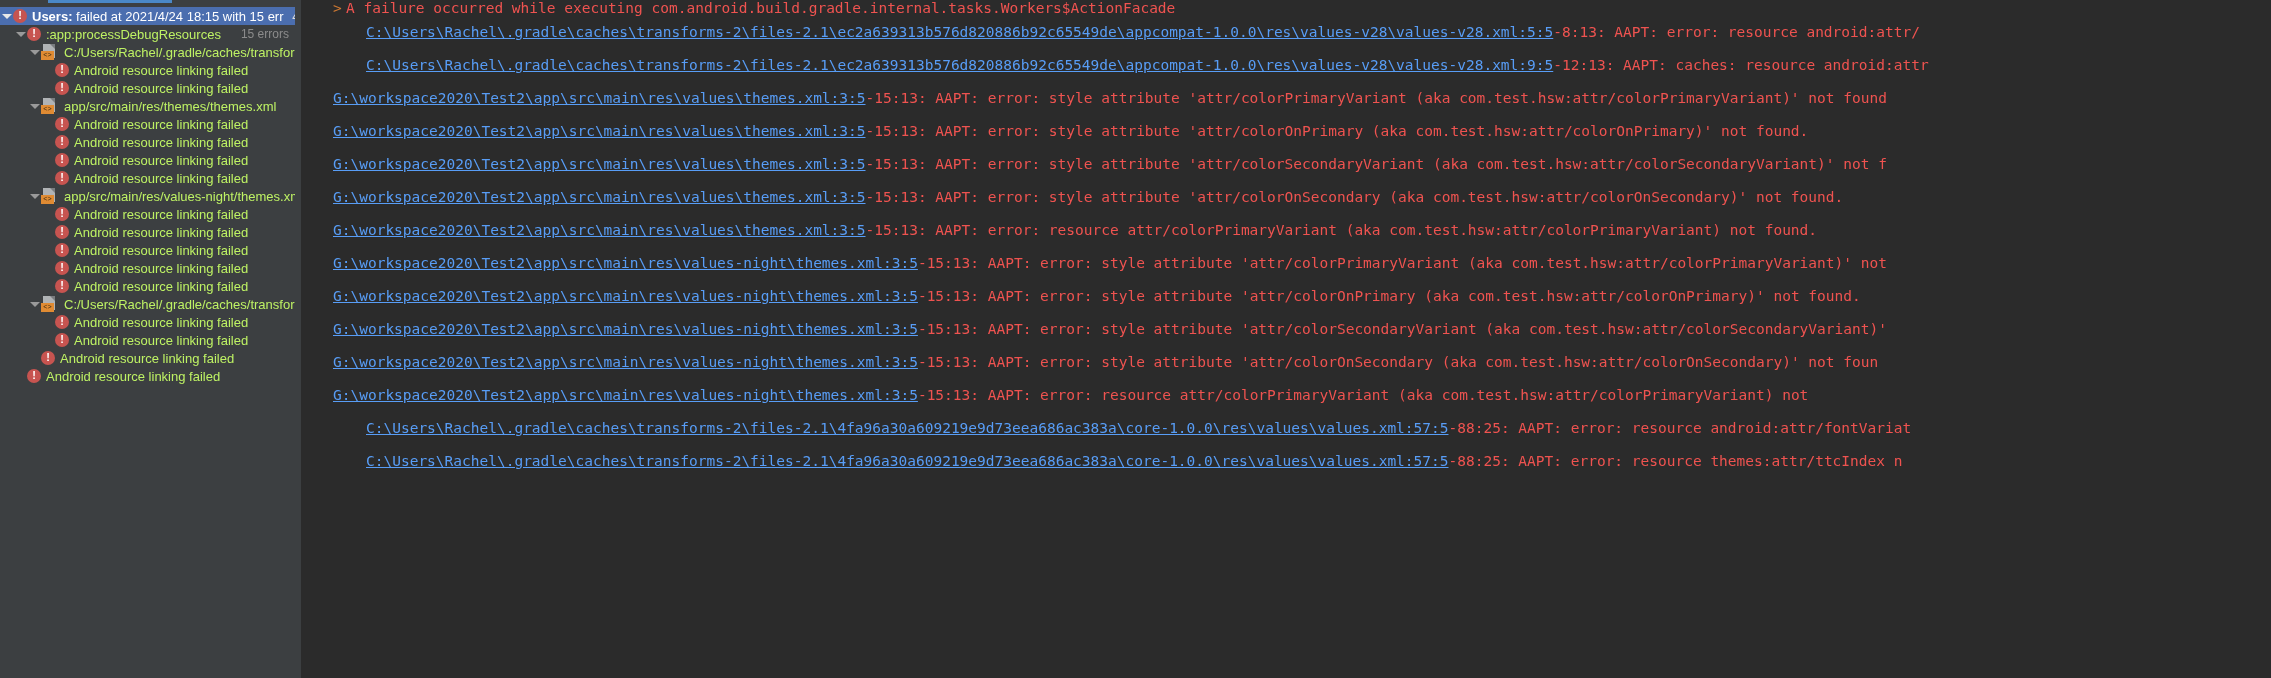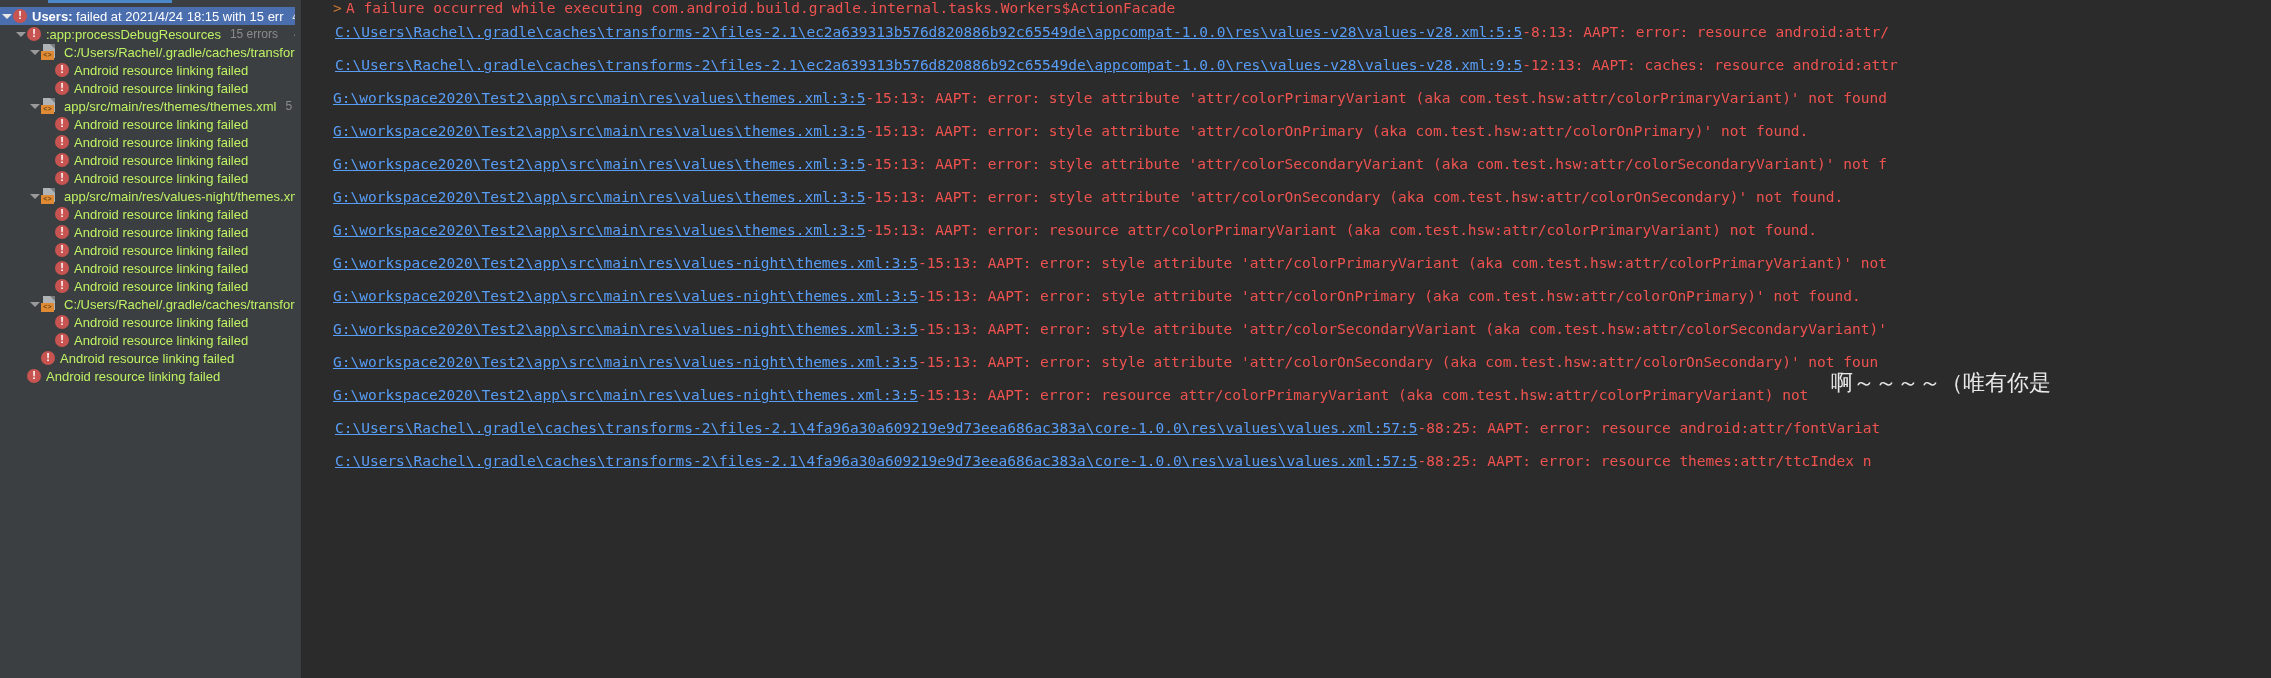--- a/index.html
+++ b/index.html
@@ -117,21 +117,21 @@
     font-size: 7px;
     line-height: 9px;
     text-align: center;
     font-family: "Liberation Mono", monospace;
   }
 
   .row-label { color: #bef264; }
   .row-label b { font-weight: bold; color: #e6e6e6; }
   .row-meta {
     color: #8c8c8c;
-    margin-left: 9px;
+    margin-left: 20px;
     font-size: 12px;
   }
   .row-meta.time { margin-left: 16px; }
   .row.selected .row-meta { color: #dcdcdc; }
   .row.selected .meta-inline { margin-left: 5px; }
 
   
   .divider {
     flex: 0 0 6px;
     width: 6px;
@@ -160,21 +160,21 @@
     display: inline-block;
     width: 13px;
   }
   .err-title { color: #ef5350; }
   .err-text  { color: #ef5350; }
   .lnk {
     color: #589df6;
     text-decoration: underline;
   }
   .pad-1 { padding-left: 32px; }
-  .pad-2 { padding-left: 34px; }
+  .pad-2 { padding-left: 65px; }
 
   .overlay-cn {
     position: absolute;
     left: 1530px;
     top: 368px;
     font-family: "DejaVu Sans", sans-serif;
     font-size: 22px;
     color: #e8e8e8;
     white-space: nowrap;
     pointer-events: none;
@@ -361,16 +361,15 @@
         <div class="cline pad-1"><span class="lnk">G:\workspace2020\Test2\app\src\main\res\values\themes.xml:3:5</span><span class="err-text">-15:13: AAPT: error: resource attr/colorPrimaryVariant (aka com.test.hsw:attr/colorPrimaryVariant) not found.</span></div>
         <div class="cline pad-1"><span class="lnk">G:\workspace2020\Test2\app\src\main\res\values-night\themes.xml:3:5</span><span class="err-text">-15:13: AAPT: error: style attribute 'attr/colorPrimaryVariant (aka com.test.hsw:attr/colorPrimaryVariant)' not</span></div>
         <div class="cline pad-1"><span class="lnk">G:\workspace2020\Test2\app\src\main\res\values-night\themes.xml:3:5</span><span class="err-text">-15:13: AAPT: error: style attribute 'attr/colorOnPrimary (aka com.test.hsw:attr/colorOnPrimary)' not found.</span></div>
         <div class="cline pad-1"><span class="lnk">G:\workspace2020\Test2\app\src\main\res\values-night\themes.xml:3:5</span><span class="err-text">-15:13: AAPT: error: style attribute 'attr/colorSecondaryVariant (aka com.test.hsw:attr/colorSecondaryVariant)'</span></div>
         <div class="cline pad-1"><span class="lnk">G:\workspace2020\Test2\app\src\main\res\values-night\themes.xml:3:5</span><span class="err-text">-15:13: AAPT: error: style attribute 'attr/colorOnSecondary (aka com.test.hsw:attr/colorOnSecondary)' not foun</span></div>
         <div class="cline pad-1"><span class="lnk">G:\workspace2020\Test2\app\src\main\res\values-night\themes.xml:3:5</span><span class="err-text">-15:13: AAPT: error: resource attr/colorPrimaryVariant (aka com.test.hsw:attr/colorPrimaryVariant) not</span></div>
         <div class="cline pad-2"><span class="lnk">C:\Users\Rachel\.gradle\caches\transforms-2\files-2.1\4fa96a30a609219e9d73eea686ac383a\core-1.0.0\res\values\values.xml:57:5</span><span class="err-text">-88:25: AAPT: error: resource android:attr/fontVariat</span></div>
         <div class="cline pad-2"><span class="lnk">C:\Users\Rachel\.gradle\caches\transforms-2\files-2.1\4fa96a30a609219e9d73eea686ac383a\core-1.0.0\res\values\values.xml:57:5</span><span class="err-text">-88:25: AAPT: error: resource themes:attr/ttcIndex n</span></div>
       </div>
 
-    <div class="overlay-cn">啊～～～～（唯有你是</div>
   </div>
 
 </div>
 
 </body></html>

